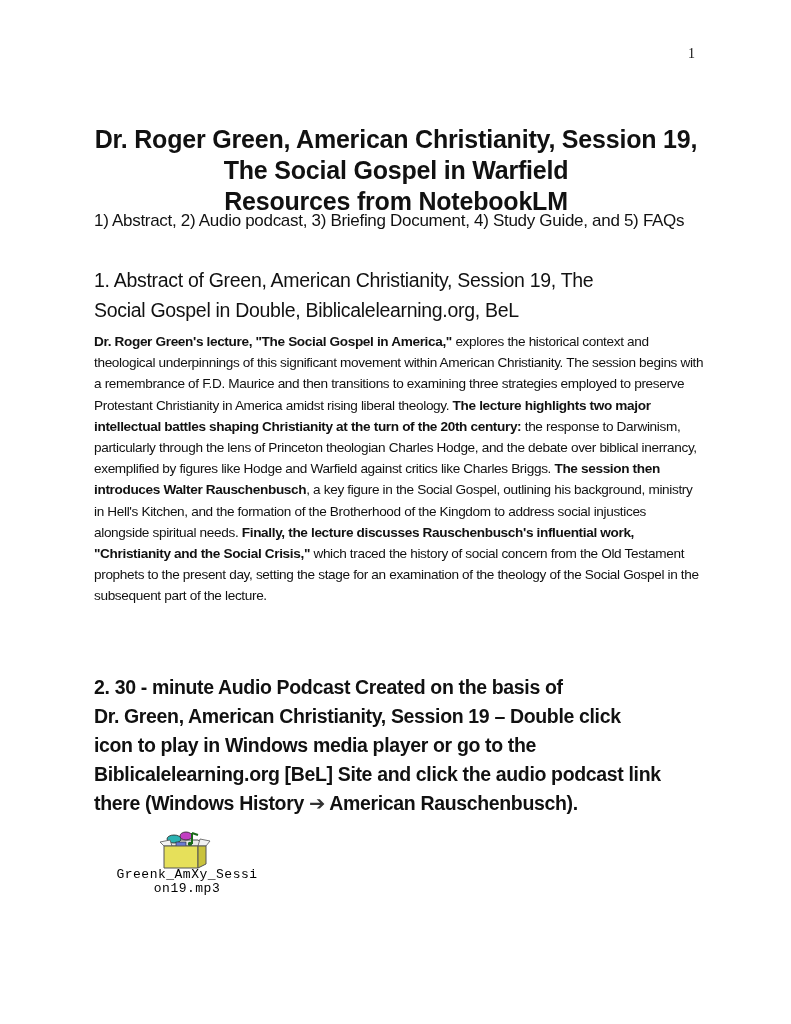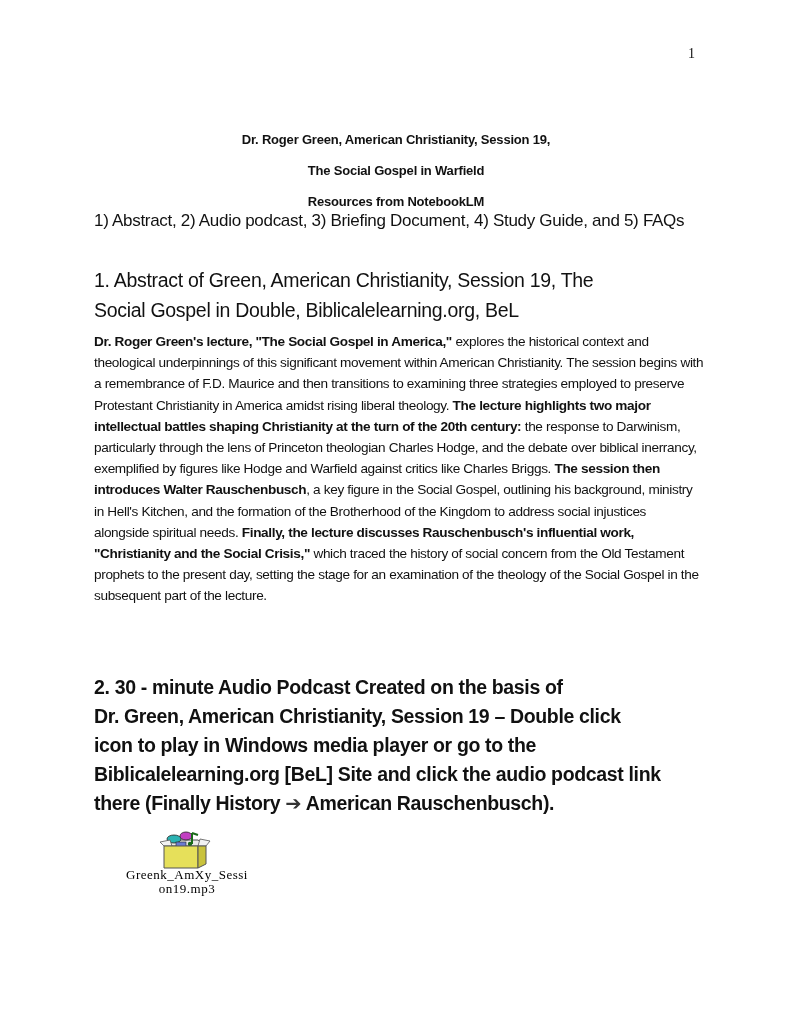--- a/index.html
+++ b/index.html
@@ -1,29 +1,29 @@
 <!DOCTYPE html>
 <html><head>
 <meta charset="utf-8">
 <style>
   html, body { margin: 0; padding: 0; background: #ffffff; }
   body { width: 791px; height: 1024px; position: relative; overflow: hidden;
          font-family: "Liberation Sans", "DejaVu Sans", sans-serif; color: #111; }
   .page-num { position: absolute; top: 46px; left: 688px; font-family: "Liberation Serif", serif; font-size: 14px; }
   .title { position: absolute; top: 124px; left: 80px; width: 632px; text-align: center;
-           font-weight: bold; font-size: 13px; line-height: 31px; letter-spacing: -0.2px; }
+           font-weight: bold; font-size: 25px; line-height: 31px; letter-spacing: -0.2px; }
   .toc { position: absolute; top: 211px; left: 94px; font-size: 17px; letter-spacing: -0.3px; }
   .h1 { position: absolute; left: 94px; width: 640px; font-weight: normal; font-size: 19.5px; line-height: 30px; letter-spacing: -0.3px; }
   .abstract { position: absolute; top: 331px; left: 94px; width: 610px; font-size: 13.6px; line-height: 21.2px; letter-spacing: -0.35px; }
   .abstract b { font-weight: bold; }
   .h2 { position: absolute; top: 673px; left: 94px; width: 620px; font-weight: bold; font-size: 19.5px; line-height: 29px; letter-spacing: -0.35px; }
   .arrow { font-weight: bold; color: #333; }
   .file-icon { position: absolute; top: 830px; left: 158px; width: 54px; height: 40px; cursor: pointer; }
   .file-name { position: absolute; top: 868px; left: 92px; width: 190px; text-align: center;
-               font-family: Liberation Serif, serif; font-size: 13px; line-height: 14px; letter-spacing: 0.5px; color: #000; }
+               font-family: Liberation Mono, monospace; font-size: 13px; line-height: 14px; letter-spacing: 0.5px; color: #000; }
 </style>
 </head>
 <body>
 
 <div class="page-num">1</div>
 
 <div class="title">
   <div>Dr. Roger Green, American Christianity, Session 19,</div>
   <div>The Social Gospel in Warfield</div>
   <div>Resources from NotebookLM</div>
@@ -38,21 +38,21 @@
 
 <div class="abstract">
   <b> Dr. Roger Green's lecture, "The Social Gospel in America,"</b><span> explores the historical context and theological underpinnings of this significant movement within American Christianity. The session begins with a remembrance of F.D. Maurice and then transitions to examining three strategies employed to preserve Protestant Christianity in America amidst rising liberal theology. </span><b>The lecture highlights two major intellectual battles shaping Christianity at the turn of the 20th century:</b><span> the response to Darwinism, particularly through the lens of Princeton theologian Charles Hodge, and the debate over biblical inerrancy, exemplified by figures like Hodge and Warfield against critics like Charles Briggs. </span><b>The session then introduces Walter Rauschenbusch</b><span>, a key figure in the Social Gospel, outlining his background, ministry in Hell's Kitchen, and the formation of the Brotherhood of the Kingdom to address social injustices alongside spiritual needs. </span><b>Finally, the lecture discusses Rauschenbusch's influential work, "Christianity and the Social Crisis,"</b><span> which traced the history of social concern from the Old Testament prophets to the present day, setting the stage for an examination of the theology of the Social Gospel in the subsequent part of the lecture.</span>
 </div>
 
 <div class="h2">
   <div>2.  30 - minute Audio Podcast Created on the basis of</div>
   <div>Dr. Green, American Christianity, Session 19 –  Double click</div>
   <div>icon to play in Windows media player or go to the</div>
   <div>Biblicalelearning.org [BeL] Site and click the audio podcast link</div>
-  <div><span>there (Finally History </span><span class="arrow">➔</span><span> American Rauschenbusch).</span></div>
+  <div><span>there (Windows History </span><span class="arrow">➔</span><span> American Rauschenbusch).</span></div>
 </div>
 
 <div class="file-icon">
   <svg width="54" height="40" viewBox="0 0 54 40">
 
     <polygon points="6,16 14,10 40,10 48,16" fill="#e8e8e8" stroke="#555" stroke-width="1"></polygon>
 
     <ellipse cx="16" cy="9" rx="7" ry="4" fill="#2bb3b3" stroke="#222" stroke-width="0.8"></ellipse>
     <ellipse cx="28" cy="6" rx="6" ry="4" fill="#c23fc2" stroke="#222" stroke-width="0.8"></ellipse>
     <path d="M34 3 L34 14 M34 3 L40 5" stroke="#1a6a1a" stroke-width="2" fill="none"></path>

